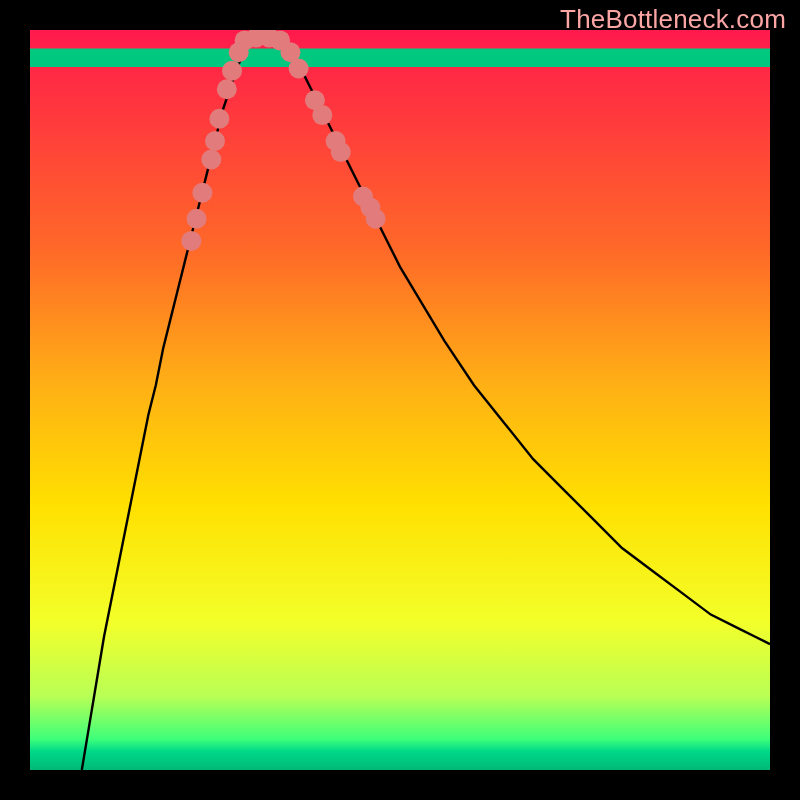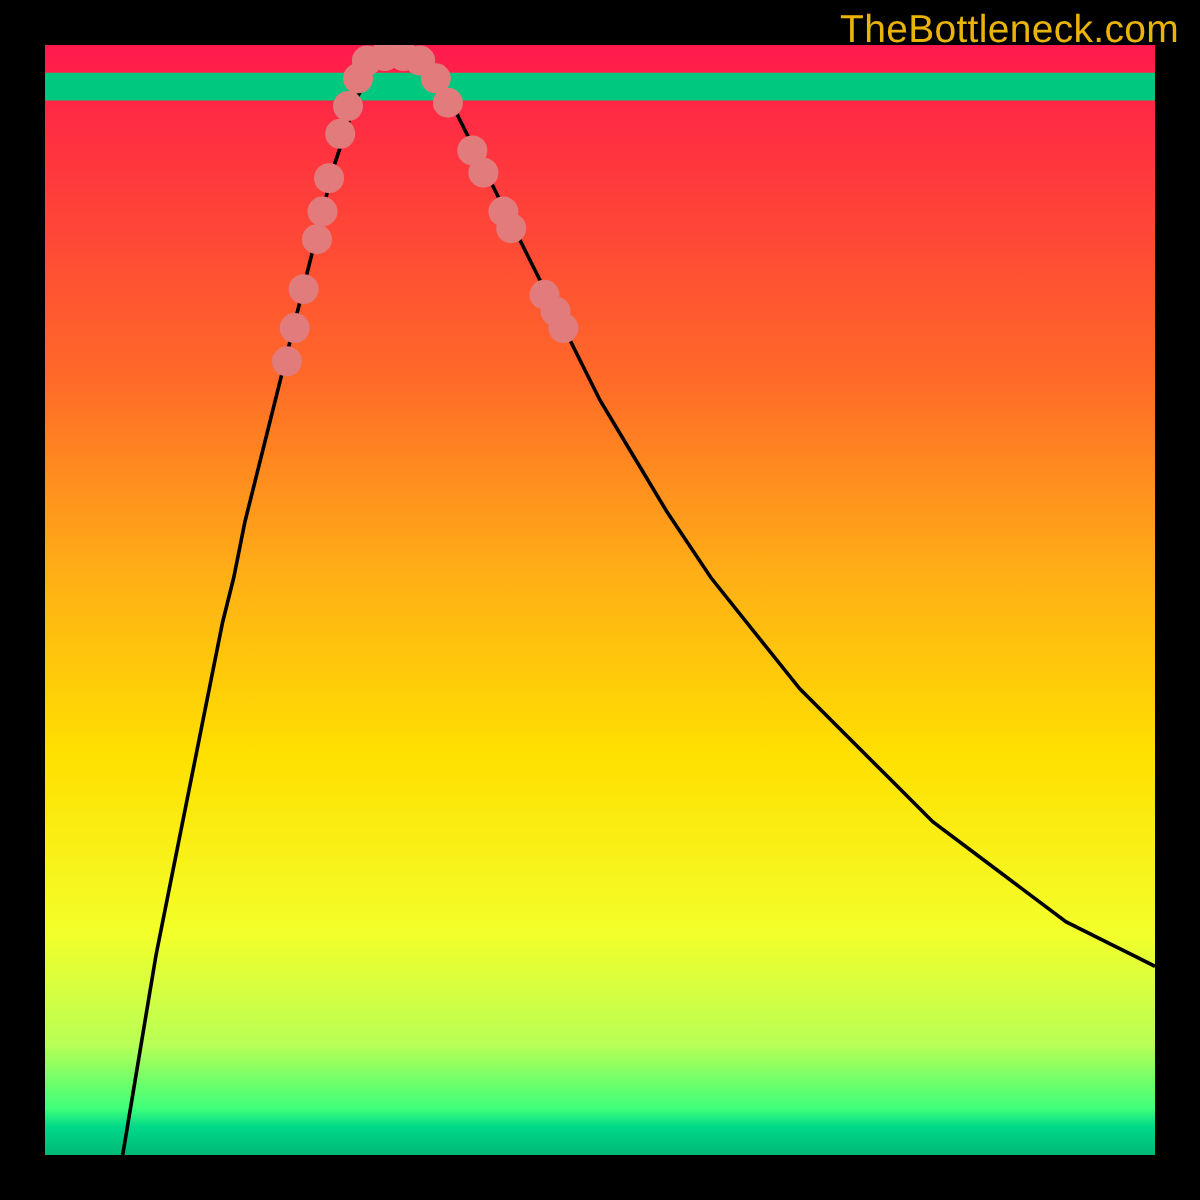--- a/index.html
+++ b/index.html
@@ -23,21 +23,21 @@
     position: absolute;
     top: 30px;
     left: 30px;
     width: 740px;
     height: 740px;
   }
   .watermark {
     position: absolute;
     top: 4px;
     right: 14px;
-    color: #eab308;
+    color: #fca5a5;
     font-size: 26px;
     font-weight: 400;
     letter-spacing: 0.2px;
   }
   svg { display: block; }
 </style>
 </head>
 <body>
 
 <div class="frame">

